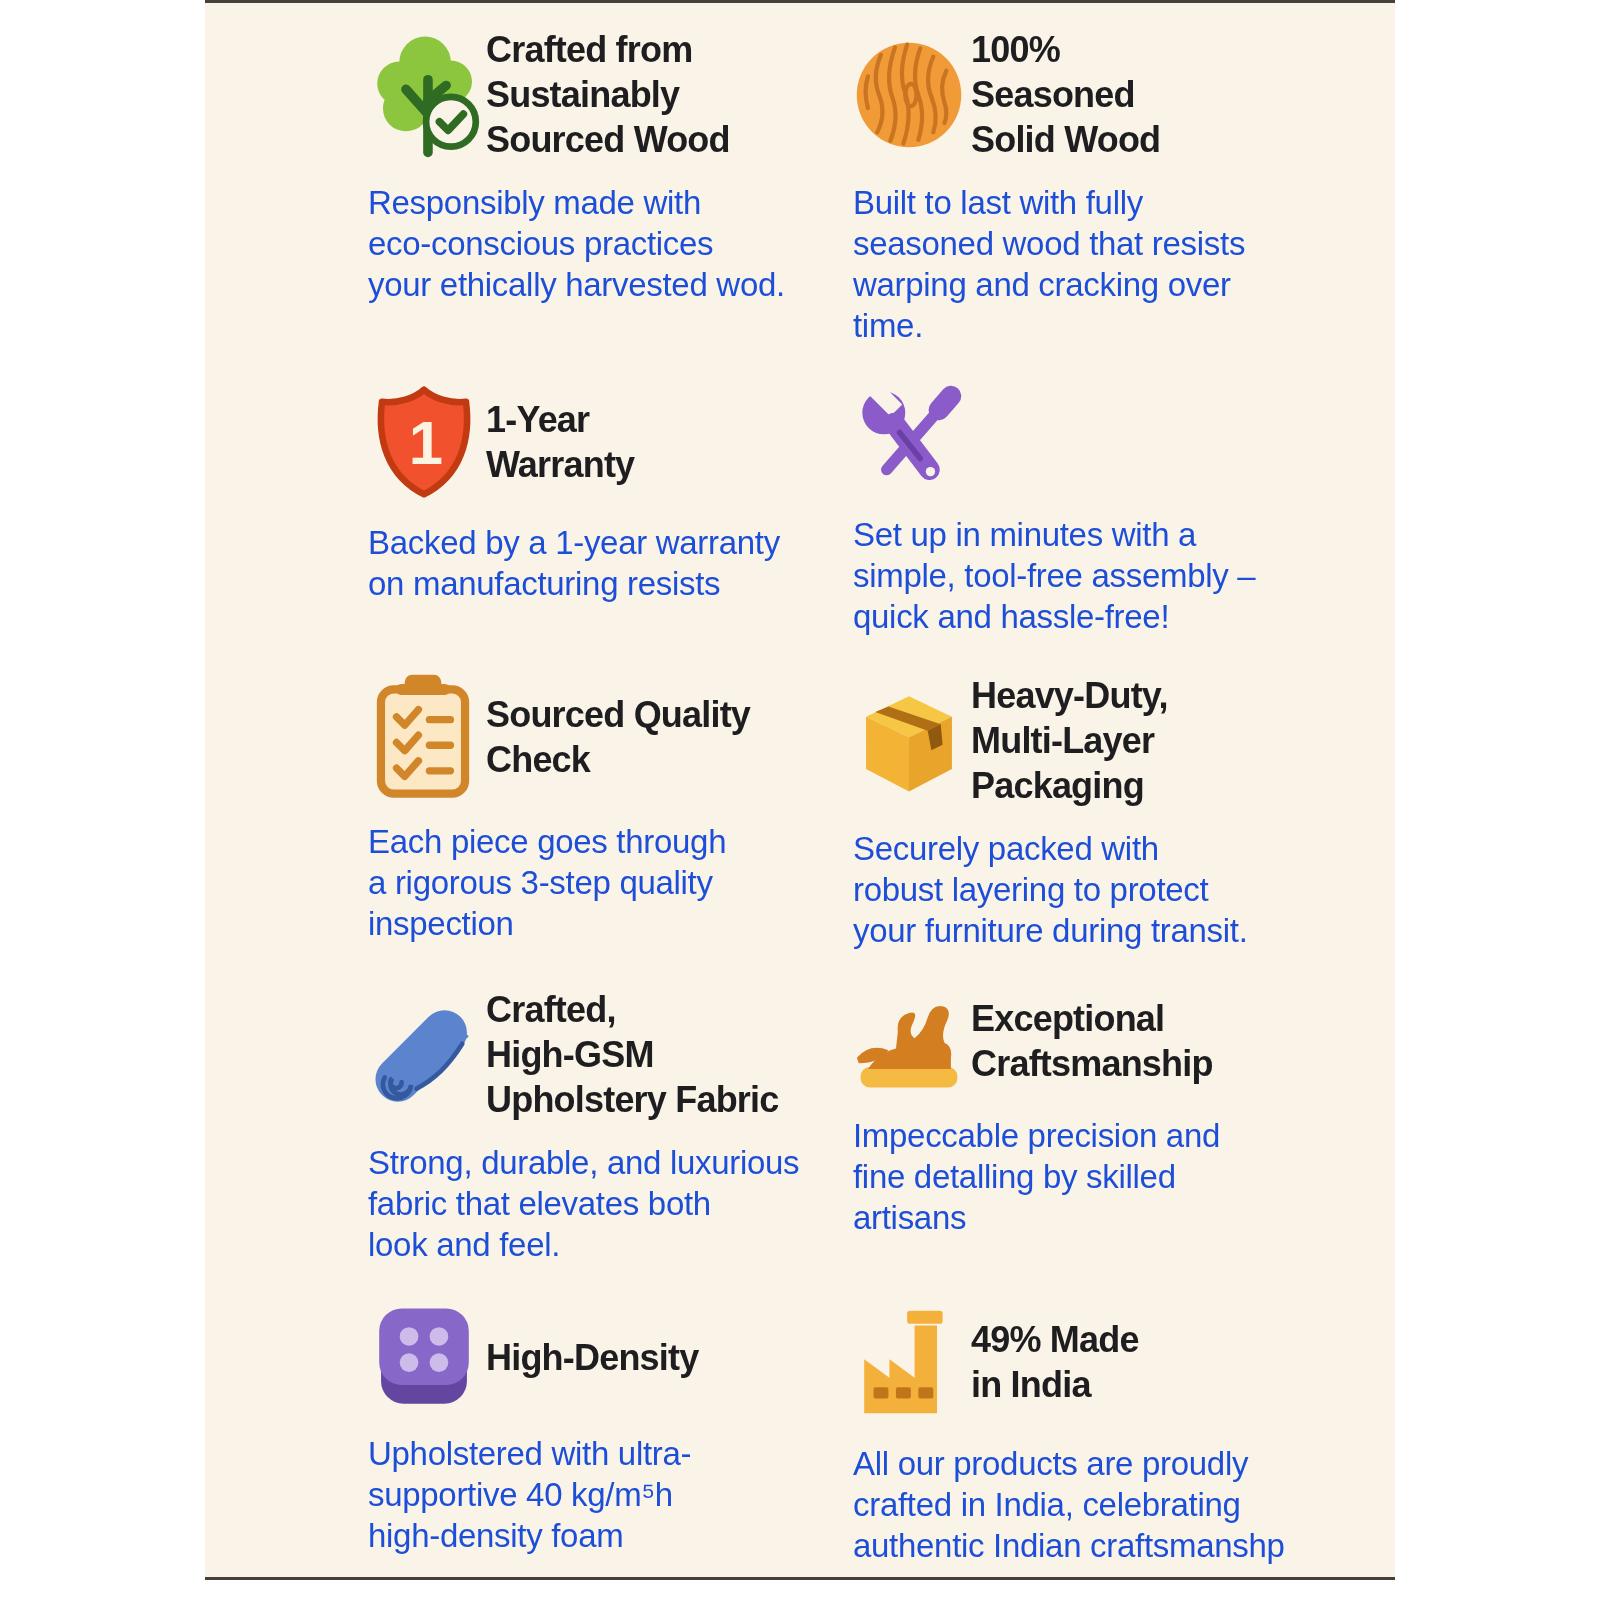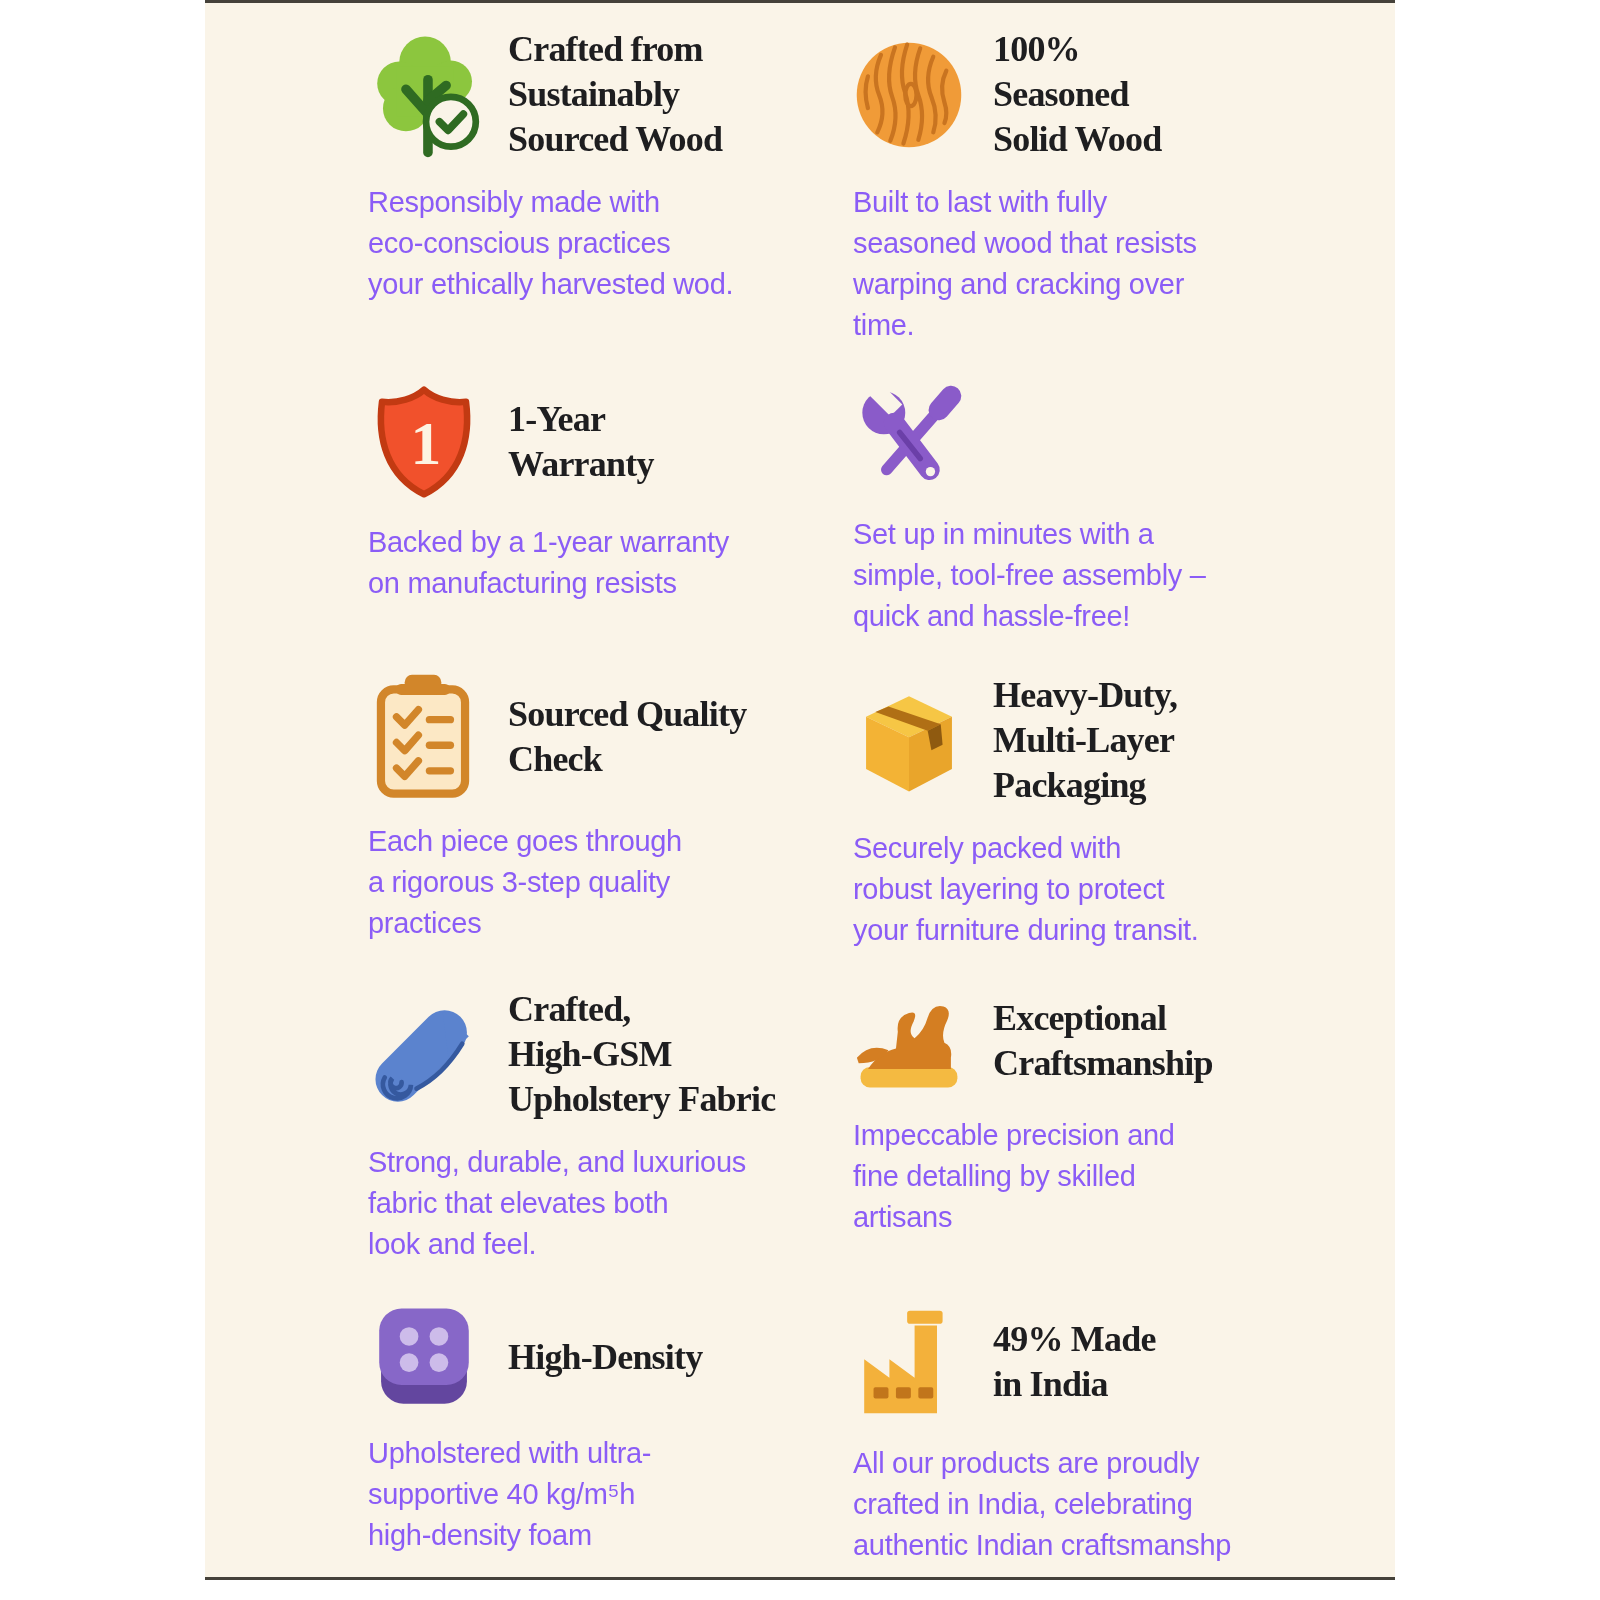--- a/index.html
+++ b/index.html
@@ -8,26 +8,26 @@
     position:absolute;left:205px;top:0;width:1190px;height:1580px;
     background:#FAF4E8;overflow:hidden;
     border-top:3px solid #45413a;border-bottom:3px solid #45413a;box-sizing:border-box;
   }
   .features{
     display:grid;grid-template-columns:1fr 1fr;
     column-gap:38px;row-gap:36px;
     padding:24px 95px 0 163px;
   }
   .feature{min-width:0;}
-  .head{display:flex;align-items:center;gap:22px;font-family:Liberation Serif, serif;}
+  .head{display:flex;align-items:center;}
   .icon-box{flex:0 0 118px;width:118px;display:flex;align-items:center;justify-content:flex-start;}
   .icon-box svg{display:block;}
   .title{margin:0;font-size:36px;line-height:45px;font-weight:700;color:#1E1E20;letter-spacing:-0.8px;}
   .title span{display:block;white-space:nowrap;}
-  .desc{margin:20px 0 0 0;font-size:29px;line-height:41px;font-weight:400;color:#8b5cf6;letter-spacing:-0.3px;}
+  .desc{margin:20px 0 0 0;font-size:33px;line-height:41px;font-weight:400;color:#1d4ed8;letter-spacing:-0.3px;}
   .desc span{display:block;white-space:nowrap;}
 </style>
 </head>
 <body>
 
 <div class="canvas">
   <section class="features">
 
     <article class="feature">
       <div class="head">
@@ -160,21 +160,21 @@
         </div>
         <h3 class="title">
           <span>Sourced Quality</span>
           <span>Check</span>
           <span></span>
         </h3>
       </div>
       <p class="desc">
         <span>Each piece goes through</span>
         <span>a rigorous 3-step quality</span>
-        <span>practices</span>
+        <span>inspection</span>
         <span></span>
       </p>
     </article>
 
     <article class="feature">
       <div class="head">
         <div class="icon-box">
           <svg width="112" height="112" viewBox="0 0 120 120">
             <polygon points="60,12 106,34 60,56 14,34" fill="#F6C645"></polygon>
             <polygon points="14,34 60,56 60,114 14,90" fill="#F3B335"></polygon>

